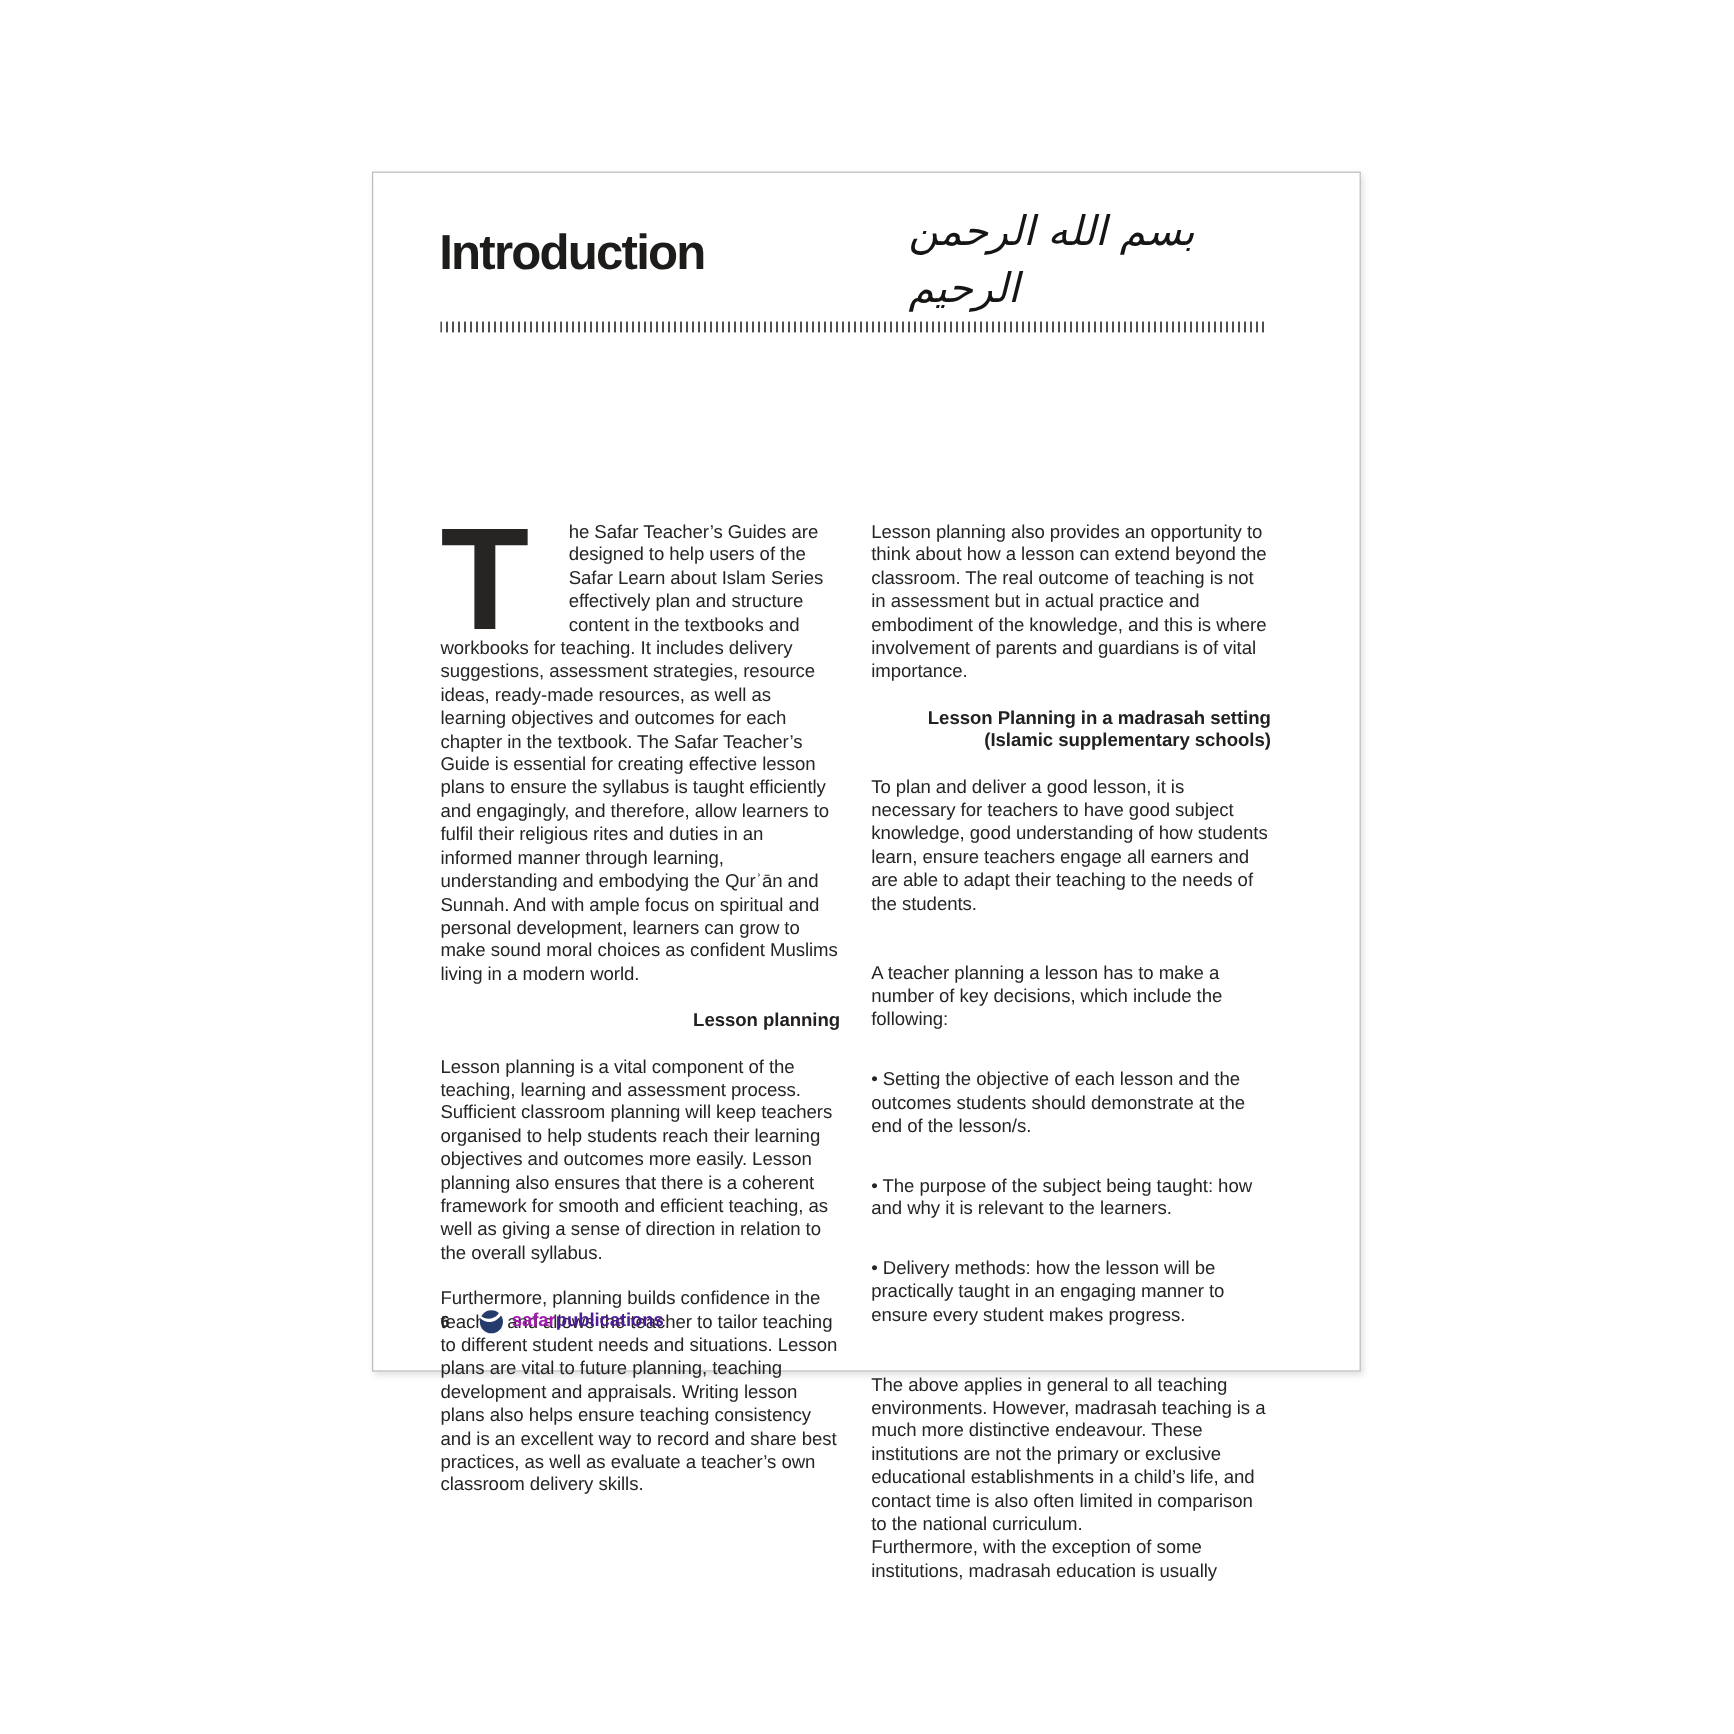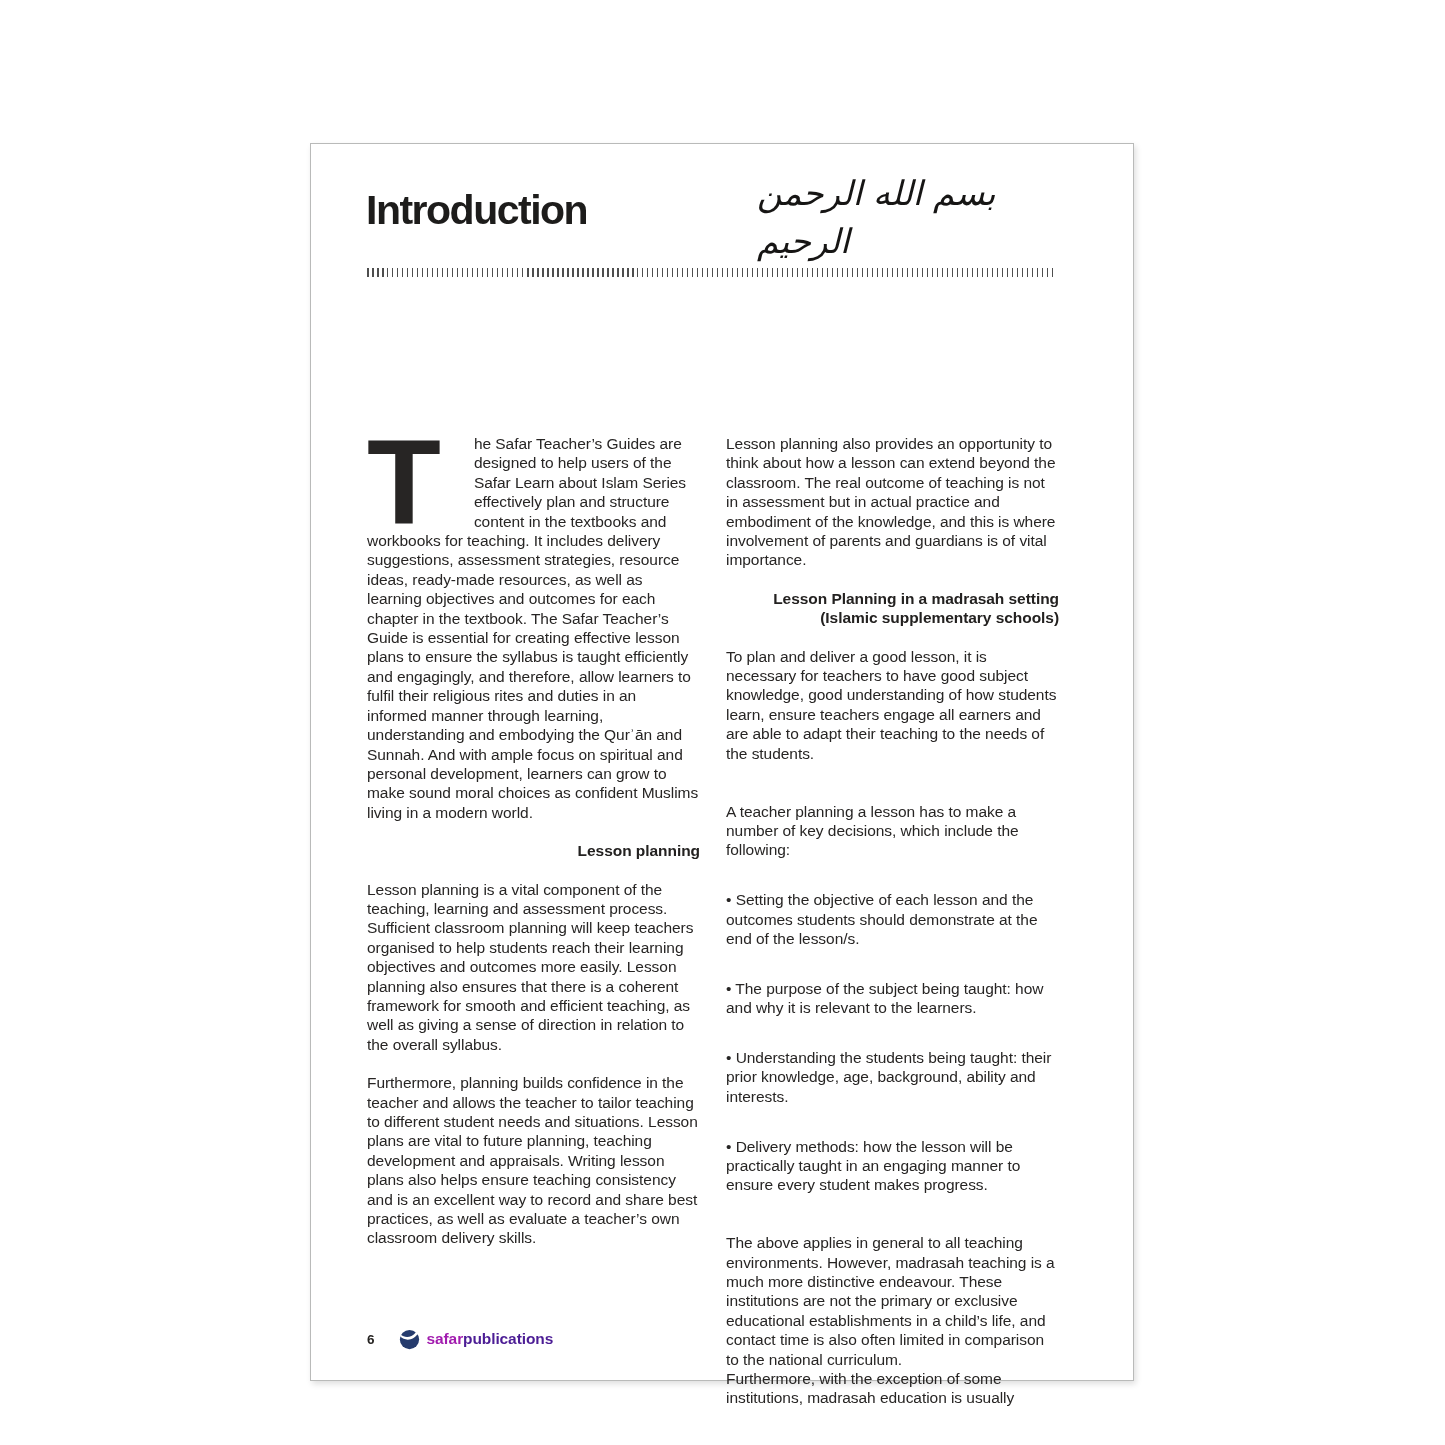--- a/index.html
+++ b/index.html
@@ -9,21 +9,21 @@
     height: 1445px;
     background: #ffffff;
     font-family: "Liberation Sans", sans-serif;
     overflow: hidden;
   }
   .sheet {
     position: absolute;
     left: 310px;
     top: 143px;
     width: 824px;
-    height: 1238px;
+    height: 1000px;
     box-sizing: border-box;
     background: #ffffff;
     border: 1px solid #b9bab9;
     box-shadow: 2px 3px 6px rgba(0,0,0,0.13);
   }
   .page-title {
     position: absolute;
     left: 55px;
     top: 46px;
     margin: 0;
@@ -150,21 +150,20 @@
 
     <div class="col">
       <p>Lesson planning also provides an opportunity to think about how a lesson can extend beyond the classroom. The real outcome of teaching is not in assessment but in actual practice and embodiment of the knowledge, and this is where involvement of parents and guardians is of vital importance.</p>
       <h3>Lesson Planning in a madrasah setting
 (Islamic supplementary schools)</h3>
       <p>To plan and deliver a good lesson, it is necessary for teachers to have good subject knowledge, good understanding of how students learn, ensure teachers engage all earners and are able to adapt their teaching to the needs of the students.</p>
       <div class="para">
         <div>A teacher planning a lesson has to make a number of key decisions, which include the following:</div>
         <div class="bullet"><span>• </span><span>Setting the objective of each lesson and the outcomes students should demonstrate at the end of the lesson/s.</span></div>
         <div class="bullet"><span>• </span><span>The purpose of the subject being taught: how and why it is relevant to the learners.</span></div>
-        <div class="bullet"><span>• </span><span>Understanding the students being taught: their prior knowledge, age, background, ability and interests.</span></div>
         <div class="bullet"><span>• </span><span>Delivery methods: how the lesson will be practically taught in an engaging manner to ensure every student makes progress.</span></div>
       </div>
       <p>The above applies in general to all teaching environments. However, madrasah teaching is a much more distinctive endeavour. These institutions are not the primary or exclusive educational establishments in a child’s life, and contact time is also often limited in comparison to the national curriculum.
 Furthermore, with the exception of some institutions, madrasah education is usually</p>
     </div>
 
   </div>
 
   <div class="footer">
     <span class="page-number">6</span>

